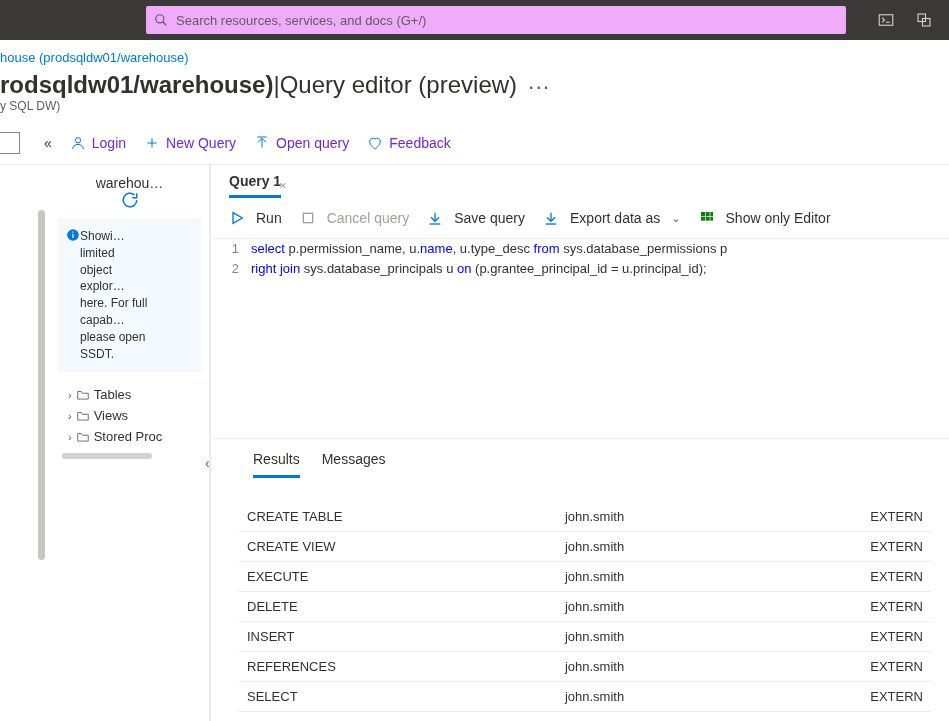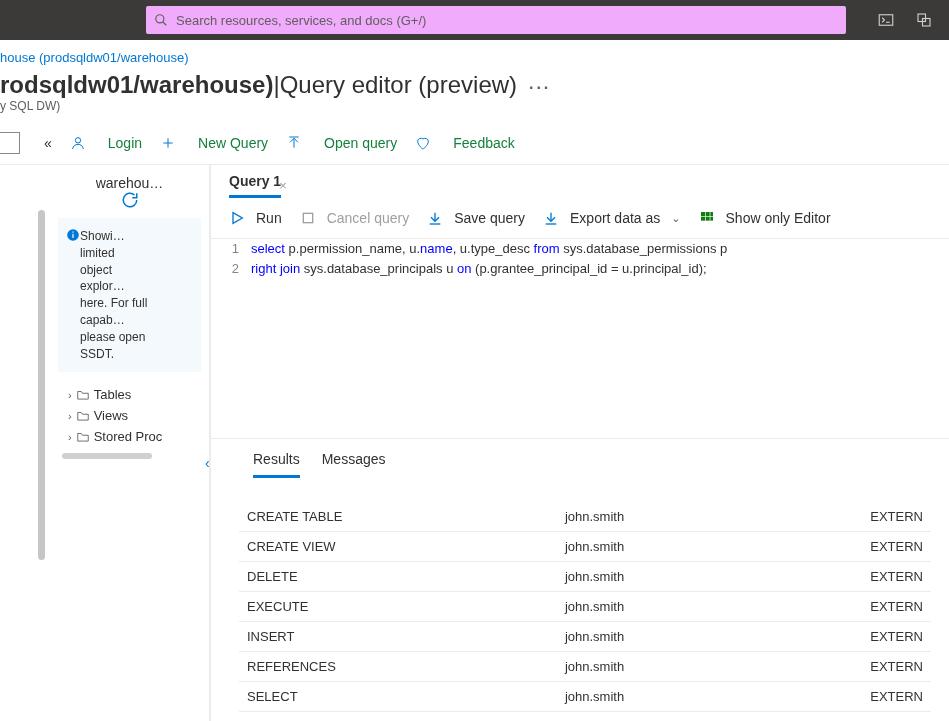--- a/index.html
+++ b/index.html
@@ -65,22 +65,22 @@
     .toolbar {
       display: flex;
       align-items: center;
       height: 44px;
       gap: 18px;
       border-bottom: 1px solid #edebe9;
     }
     .toolbar .tool-item {
       display: flex;
       align-items: center;
-      gap: 22px;
-      color: #15803d;
+      gap: 6px;
+      color: #6d28d9;
       font-size: 14px;
       cursor: pointer;
     }
     .toolbar .tool-item svg { width: 16px; height: 16px; stroke: #0078d4; fill: none; stroke-width: 1.5; }
     .square-btn {
       width: 22px;
       height: 22px;
       border: 1px solid #8a8886;
       margin-left: -2px;
     }
@@ -431,26 +431,26 @@
                 <td>CREATE TABLE</td>
                 <td>john.smith</td>
                 <td>EXTERN</td>
               </tr>
               <tr>
                 <td>CREATE VIEW</td>
                 <td>john.smith</td>
                 <td>EXTERN</td>
               </tr>
               <tr>
+                <td>EXECUTE</td>
+                <td>john.smith</td>
+                <td>EXTERN</td>
+              </tr>
+              <tr>
                 <td>DELETE</td>
-                <td>john.smith</td>
-                <td>EXTERN</td>
-              </tr>
-              <tr>
-                <td>EXECUTE</td>
                 <td>john.smith</td>
                 <td>EXTERN</td>
               </tr>
               <tr>
                 <td>INSERT</td>
                 <td>john.smith</td>
                 <td>EXTERN</td>
               </tr>
               <tr>
                 <td>REFERENCES</td>

